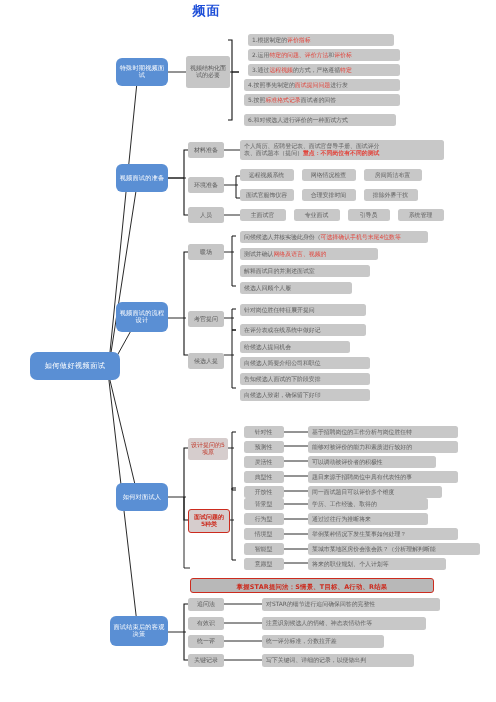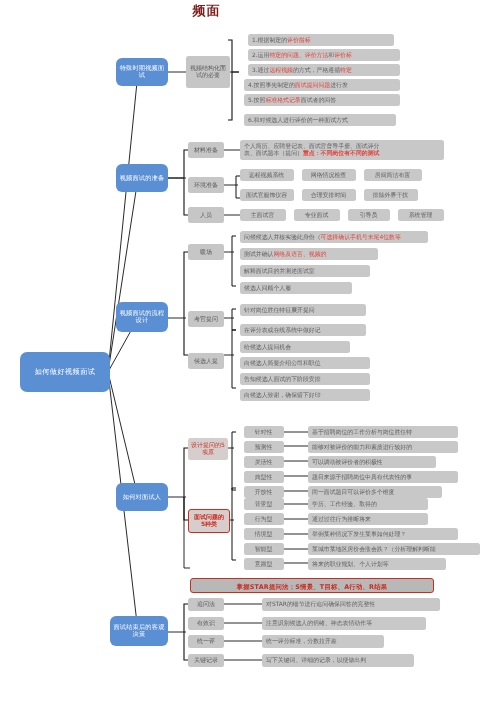--- a/index.html
+++ b/index.html
@@ -5,21 +5,21 @@
   html,body{margin:0;padding:0;background:#ffffff;}
   body{
     font-family:"DejaVu Sans","Liberation Sans",sans-serif;
     width:496px;height:702px;position:relative;overflow:hidden;
   }
   #canvas{position:relative;width:496px;height:702px;}
   svg#links{position:absolute;left:0;top:0;width:496px;height:702px;pointer-events:none;}
 
   .title{
     position:absolute;left:0;top:2px;width:413px;text-align:center;
-    font-size:13px;font-weight:bold;color:#7f1d1d;letter-spacing:1px;
+    font-size:13px;font-weight:bold;color:#1d4ed8;letter-spacing:1px;
   }
 
   .node{
     position:absolute;box-sizing:border-box;
     display:flex;align-items:center;justify-content:center;
     text-align:center;line-height:1.12;
     font-size:6.1px;color:#4a4a4a;
     padding:1px 3px;
   }
   .root{
@@ -112,21 +112,21 @@
       <path d="M188 604 L184 604 L184 660 L188 660" stroke-width="1.1"></path>
       <path d="M224 604 L262 604"></path>
         <path d="M224 623 L262 623"></path>
       <path d="M224 641 L262 641"></path>
         <path d="M224 660 L262 660"></path>
     </g>
   </svg>
 
   <div class="title">频面</div>
 
-  <div class="node root" style="left:20px;top:352px;width:90px;height:40px;">
+  <div class="node root" style="left:30px;top:352px;width:90px;height:28px;">
     <span>如何做好视频面试</span>
   </div>
 
   <div class="node lvl1" style="left:116px;top:58px;width:52px;height:28px;">
     <span>特殊时期视频面试</span>
   </div>
   <div class="node lvl2" style="left:186px;top:56px;width:44px;height:32px;">
     <span>视频结构化面试的必要</span>
   </div>
 

